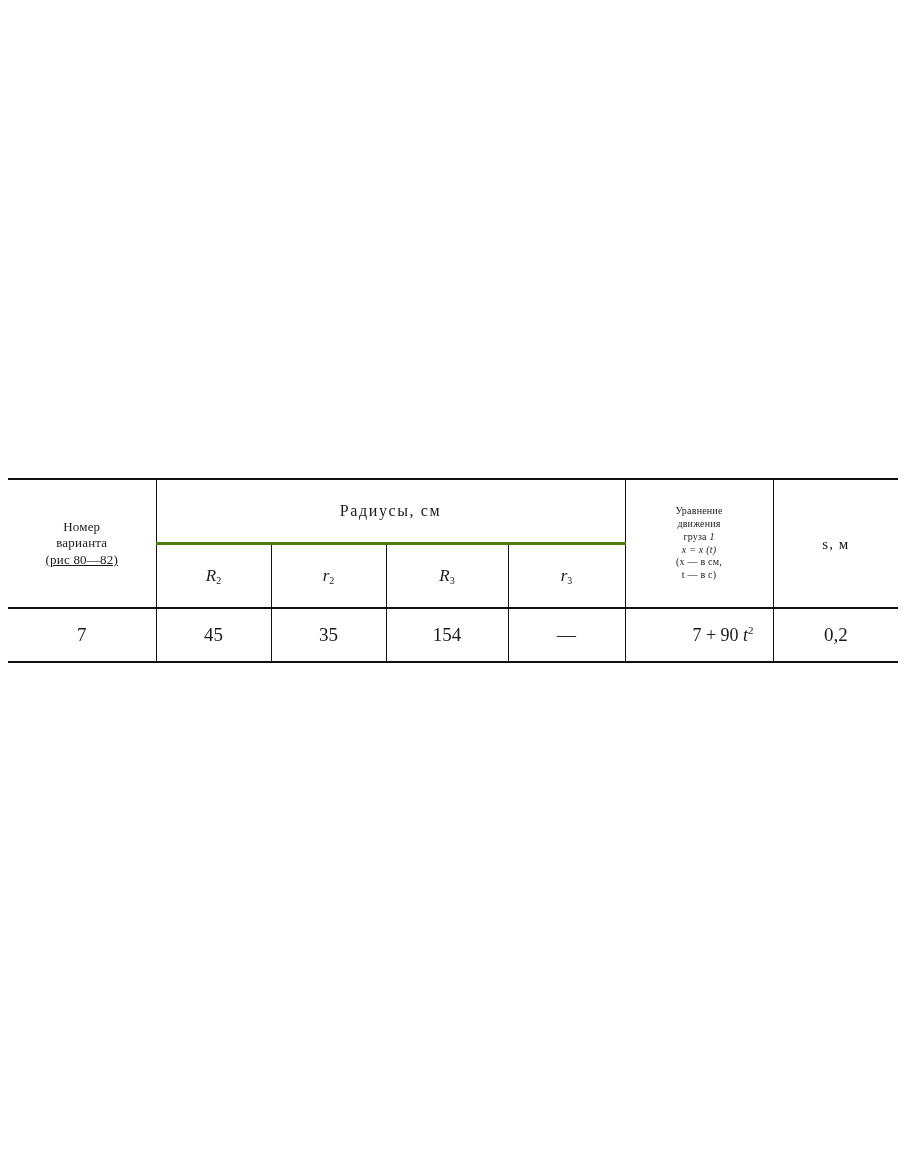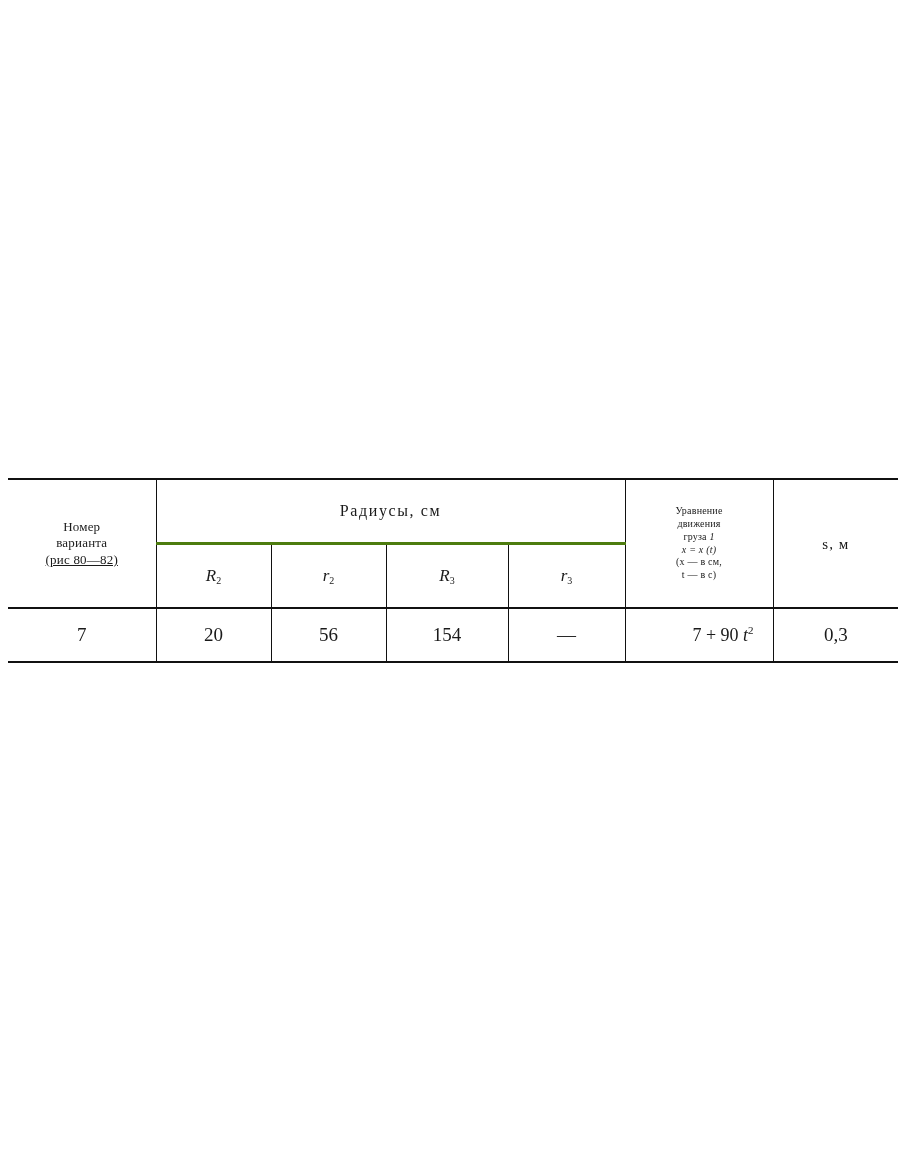--- a/index.html
+++ b/index.html
@@ -167,36 +167,36 @@
         </td>
         <td class="vl">
           <span class="lbl-sym"><span>r</span><sub>3</sub></span>
         </td>
       </tr>
       <tr class="body-row">
         <td class="rule-top">
           <span class="val">7</span>
         </td>
         <td class="rule-top vl">
-          <span class="val">20</span>
-        </td>
-        <td class="rule-top vl">
-          <span class="val">56</span>
+          <span class="val">45</span>
+        </td>
+        <td class="rule-top vl">
+          <span class="val">35</span>
         </td>
         <td class="rule-top vl">
           <span class="val">154</span>
         </td>
         <td class="rule-top vl">
           <span class="dash">—</span>
         </td>
         <td class="rule-top vl">
           <span class="val-eq"><span>7 + 90</span>&nbsp;<span class="ital">t</span><sup>2</sup></span>
         </td>
         <td class="rule-top vl">
-          <span class="val">0,3</span>
+          <span class="val">0,2</span>
         </td>
       </tr>
       <tr>
         <td colspan="7" style="height:0;border-top:2px solid #111;"></td>
       </tr>
     </tbody>
   </table>
 </div>
 
 </body></html>

